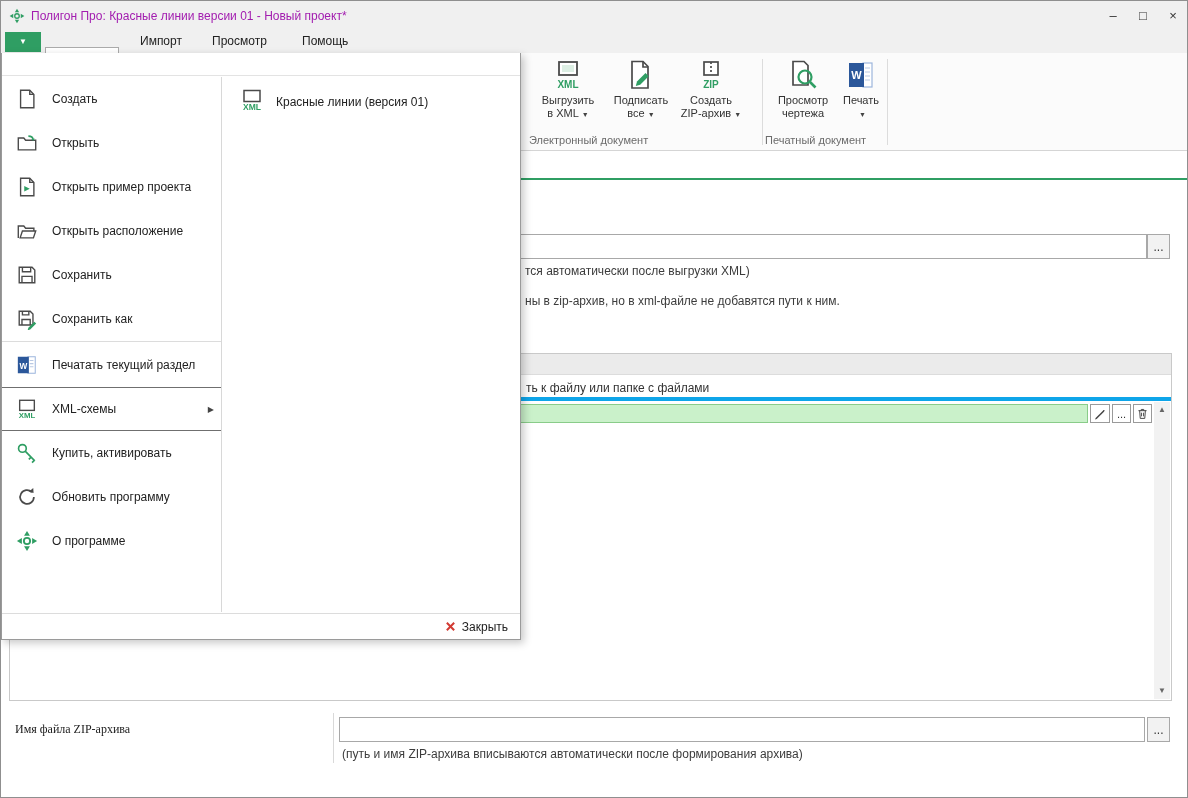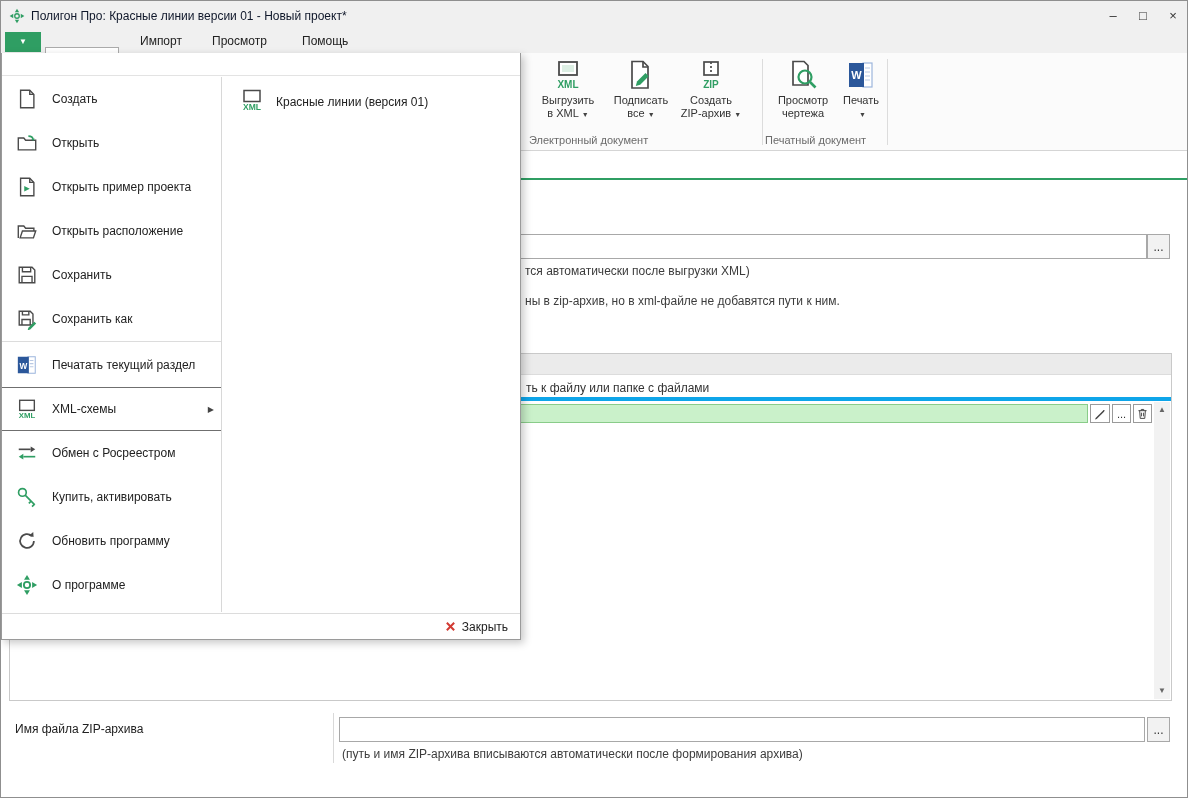--- a/index.html
+++ b/index.html
@@ -3,21 +3,21 @@
 <meta charset="utf-8">
 <style>
   * { box-sizing: border-box; margin: 0; padding: 0; }
   html,body { width:1188px; height:798px; }
   body { font-family: "Liberation Sans", sans-serif; font-size: 12px; color:#222; background:#fff; }
   .app { position:relative; width:1188px; height:798px; background:#fff; border:1px solid #8f8f8f; overflow:hidden; }
   .abs { position:absolute; }
 
   
   .titlebar { position:absolute; left:0; top:0; width:100%; height:30px; background:#f0f0f0; }
-  .title-text { position:absolute; left:30px; top:0; line-height:30px; font-size:12px; color:#0f172a; white-space:nowrap; }
+  .title-text { position:absolute; left:30px; top:0; line-height:30px; font-size:12px; color:#a21caf; white-space:nowrap; }
   .win-btn { position:absolute; top:0; width:30px; height:30px; text-align:center; line-height:29px; font-size:13px; color:#333; cursor:default; }
 
   
   .tabbar { position:absolute; left:0; top:30px; width:100%; height:22px; background:#f0f0f0; }
   .file-btn { position:absolute; left:4px; top:1px; width:36px; height:20px; background:#2f9e63; color:#fff; text-align:center; line-height:20px; font-size:8px; }
   .tab { position:absolute; top:0; height:22px; line-height:21px; padding:0 13px; font-size:12px; color:#222; }
   .tab.active { background:#fff; border:1px solid #ababab; border-bottom:none; }
   .tb-icon { position:absolute; top:33px; width:17px; height:17px; }
 
   
@@ -205,21 +205,21 @@
           <path d="M3 4.5h10M6.5 4.5V3h3v1.5M4.5 4.5l.7 9.5h5.6l.7-9.5" fill="none" stroke="#444" stroke-width="1.2"></path>
           <path d="M6.8 7v4.5M9.2 7v4.5" stroke="#444" stroke-width="1.1"></path>
         </svg>
     </div>
     <div class="scrollbar">
       <div class="sb-arrow" style="top:0;">▲</div>
       <div class="sb-arrow" style="bottom:0;">▼</div>
     </div>
   </div>
 
-  <div class="frag" style="left:14px;top:721px;color:#222;">Имя файла ZIP-архива</div>
+  <div class="frag" style="left:14px;top:721px;color:#222;font-family:Liberation Serif, serif;">Имя файла ZIP-архива</div>
   <div class="abs" style="left:332px;top:712px;width:1px;height:50px;background:#d9d9d9;"></div>
   <div class="input" style="left:338px;top:716px;width:806px;height:25px;"></div>
   <div class="ell-btn" style="left:1146px;top:716px;width:23px;height:25px;line-height:24px;">...</div>
   <div class="frag" style="left:341px;top:746px;">(путь и имя ZIP-архива вписываются автоматически после формирования архива)</div>
 
 
   <div class="backstage">
     <div class="bs-top"></div>
 
     <div class="bs-left">
@@ -305,31 +305,20 @@
         <span class="micon">
           <svg width="22" height="22" viewBox="0 0 24 24">
               <rect x="4" y="2.5" width="16" height="11" fill="#fff" stroke="#4a4a4a" stroke-width="1.5"></rect>
               <text x="12" y="22" font-size="8.5" font-weight="bold" fill="#2f9e63" text-anchor="middle">XML</text>
             </svg>
         </span>
         <span class="mlabel">XML-схемы</span>
         <span class="sel-arrow">▶</span>
       </div>
 
-      <div class="mitem">
-        <span class="micon">
-          <svg width="22" height="22" viewBox="0 0 24 24">
-              <path d="M3 8h13" stroke="#4a4a4a" stroke-width="1.8"></path>
-              <path d="M21 8l-5-3.2v6.4z" fill="#4a4a4a"></path>
-              <path d="M21 16H8" stroke="#2f9e63" stroke-width="1.8"></path>
-              <path d="M3 16l5-3.2v6.4z" fill="#2f9e63"></path>
-            </svg>
-        </span>
-        <span class="mlabel">Обмен с Росреестром</span>
-      </div>
 
       <div class="mitem">
         <span class="micon">
           <svg width="22" height="22" viewBox="0 0 24 24">
               <circle cx="7" cy="7" r="4.2" fill="none" stroke="#2f9e63" stroke-width="1.8"></circle>
               <path d="M10 10l10.5 10.5M16.5 16.5L14 19M20 20l-2.5 2.5" stroke="#2f9e63" stroke-width="1.8" fill="none"></path>
             </svg>
         </span>
         <span class="mlabel">Купить, активировать</span>
       </div>

